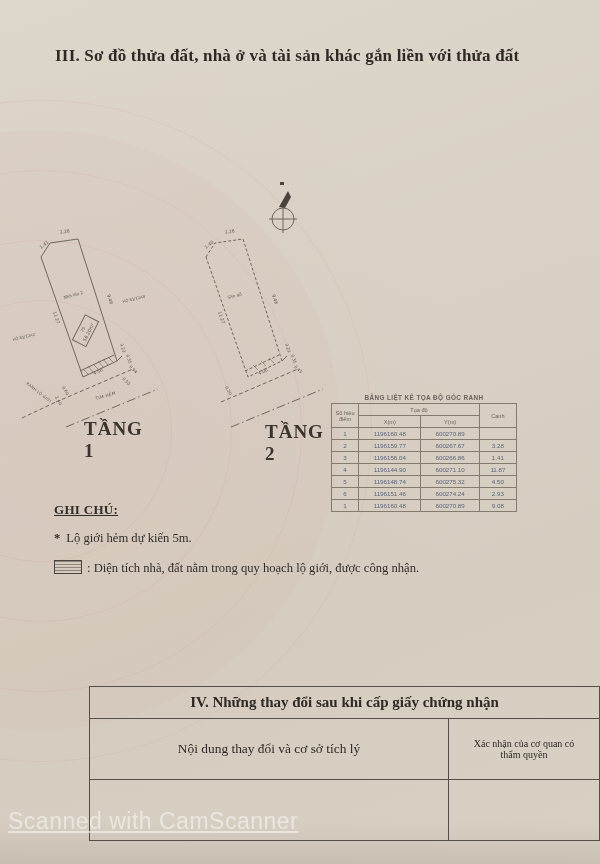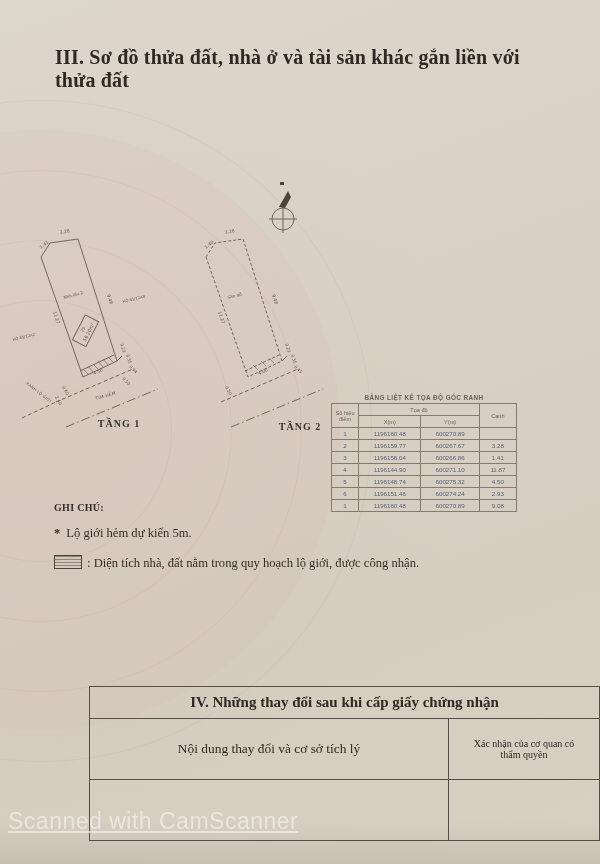--- a/index.html
+++ b/index.html
@@ -5,37 +5,37 @@
   html,body{margin:0;padding:0;}
   .page{position:relative;width:600px;height:864px;overflow:hidden;
     font-family:"Liberation Serif","DejaVu Serif",serif;color:#332d27;
     background:
       linear-gradient(180deg, rgba(0,0,0,0) 95%, rgba(120,110,95,.16)),
       radial-gradient(circle at 12% 50%, rgba(214,168,162,0.10), rgba(214,168,162,0) 58%),
       linear-gradient(160deg,#ddd6ca 0%,#d9d1c5 40%,#d5cdc0 70%,#d8d0c3 100%);}
   .ring{position:absolute;border-radius:50%;border:1px solid rgba(192,142,138,0.15);}
   .ringfill{position:absolute;border-radius:50%;background:rgba(206,160,155,0.06);}
   .title{position:absolute;left:55px;top:46px;width:480px;font-weight:bold;
-    font-size:20px;letter-spacing:.2px;color:#2e2923;}
+    font-size:17px;letter-spacing:.2px;color:#2e2923;}
   .plans{position:absolute;left:0;top:168px;width:600px;height:280px;}
   .dln{stroke:#6f675c;stroke-width:1;fill:none;}
   .hln{stroke:#7a7164;stroke-width:.7;}
   .dtx{fill:#5f584e;font-family:"DejaVu Sans",sans-serif;}
-  .floor-label{position:absolute;width:70px;text-align:center;font-weight:bold;
-    font-size:10px;letter-spacing:1px;color:#3a342c;}
+  .floor-label{position:absolute;width:70px;text-align:left;font-weight:bold;
+    font-size:19px;letter-spacing:1px;color:#3a342c;}
   .coordbox{position:absolute;left:331px;top:394px;width:186px;}
   .coordbox .ct-title{font-size:6.4px;font-weight:bold;letter-spacing:.4px;
     color:#6a635a;text-align:center;margin-bottom:2px;font-family:"Liberation Sans",sans-serif;}
   table.coord{border-collapse:collapse;width:100%;table-layout:fixed;
     font-family:"Liberation Sans",sans-serif;}
   table.coord td,table.coord th{border:1px solid #837b6d;padding:0;height:11px;
     font-size:5.6px;font-weight:normal;color:#6a635a;text-align:center;vertical-align:middle;}
   table.coord td.val{font-size:6.2px;color:#5b6278;}
   .notes{position:absolute;left:54px;top:502px;width:500px;}
-  .notes .nh{font-size:10px;font-weight:bold;letter-spacing:.3px;}
+  .notes .nh{font-size:13px;font-weight:bold;text-decoration:underline;letter-spacing:.3px;}
   .note{margin-top:12px;font-size:12.6px;line-height:1.42;}
   .blt{font-weight:bold;margin-right:6px;}
   .swatch{display:inline-block;width:26px;height:12px;border:1px solid #4a443c;
     vertical-align:-2px;margin-right:5px;
     background:repeating-linear-gradient(0deg, rgba(0,0,0,0) 0 2px, rgba(74,68,60,.5) 2px 3px);}
   .siv{position:absolute;left:45px;top:686px;width:511px;}
   table.iv{border-collapse:collapse;width:100%;margin-left:44px;}
   table.iv td{border:1.6px solid #544e46;text-align:center;vertical-align:middle;color:#2e2923;}
   .iv-title{font-size:15px;font-weight:bold;height:29px;}
   .iv-h1{font-size:13.4px;height:44px;width:356px;}

